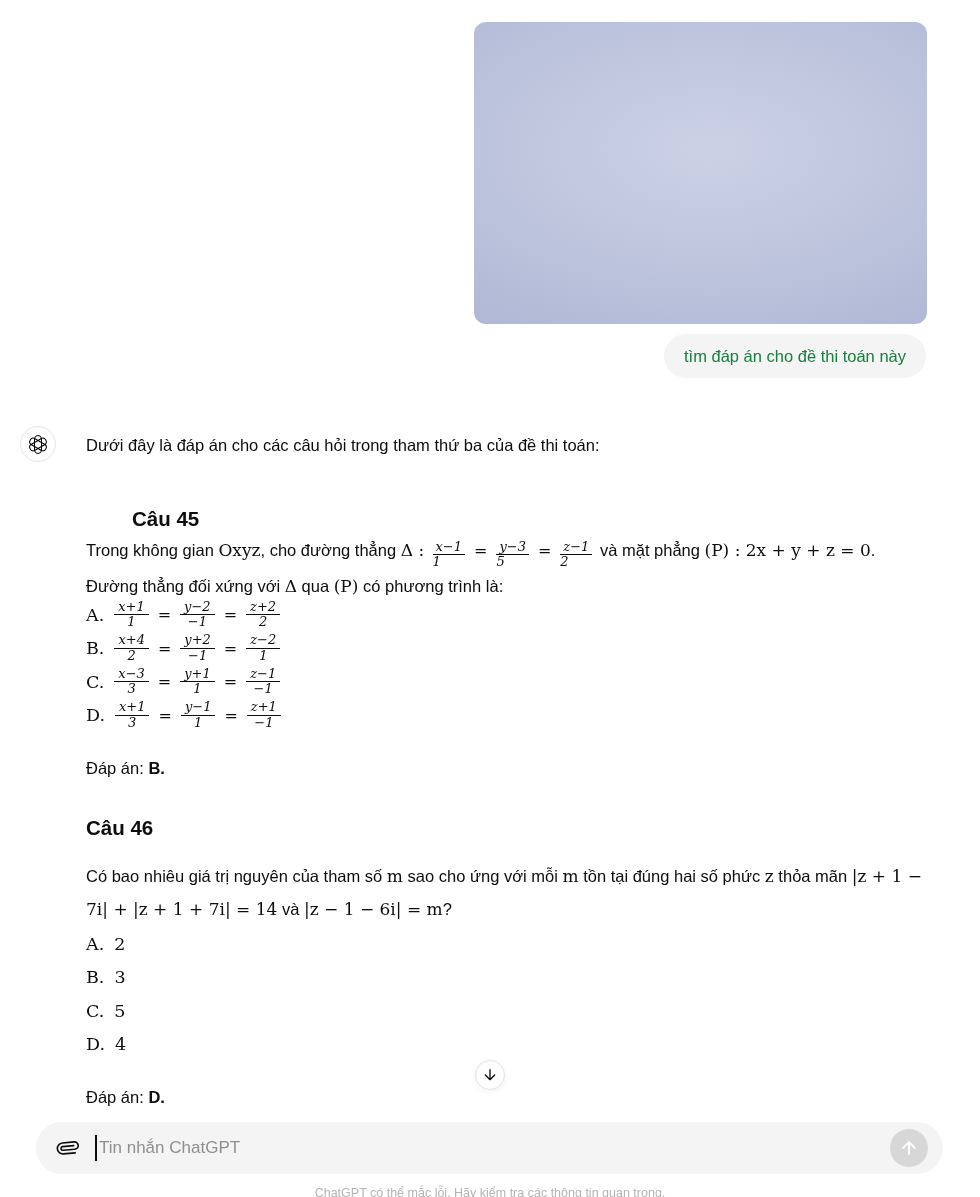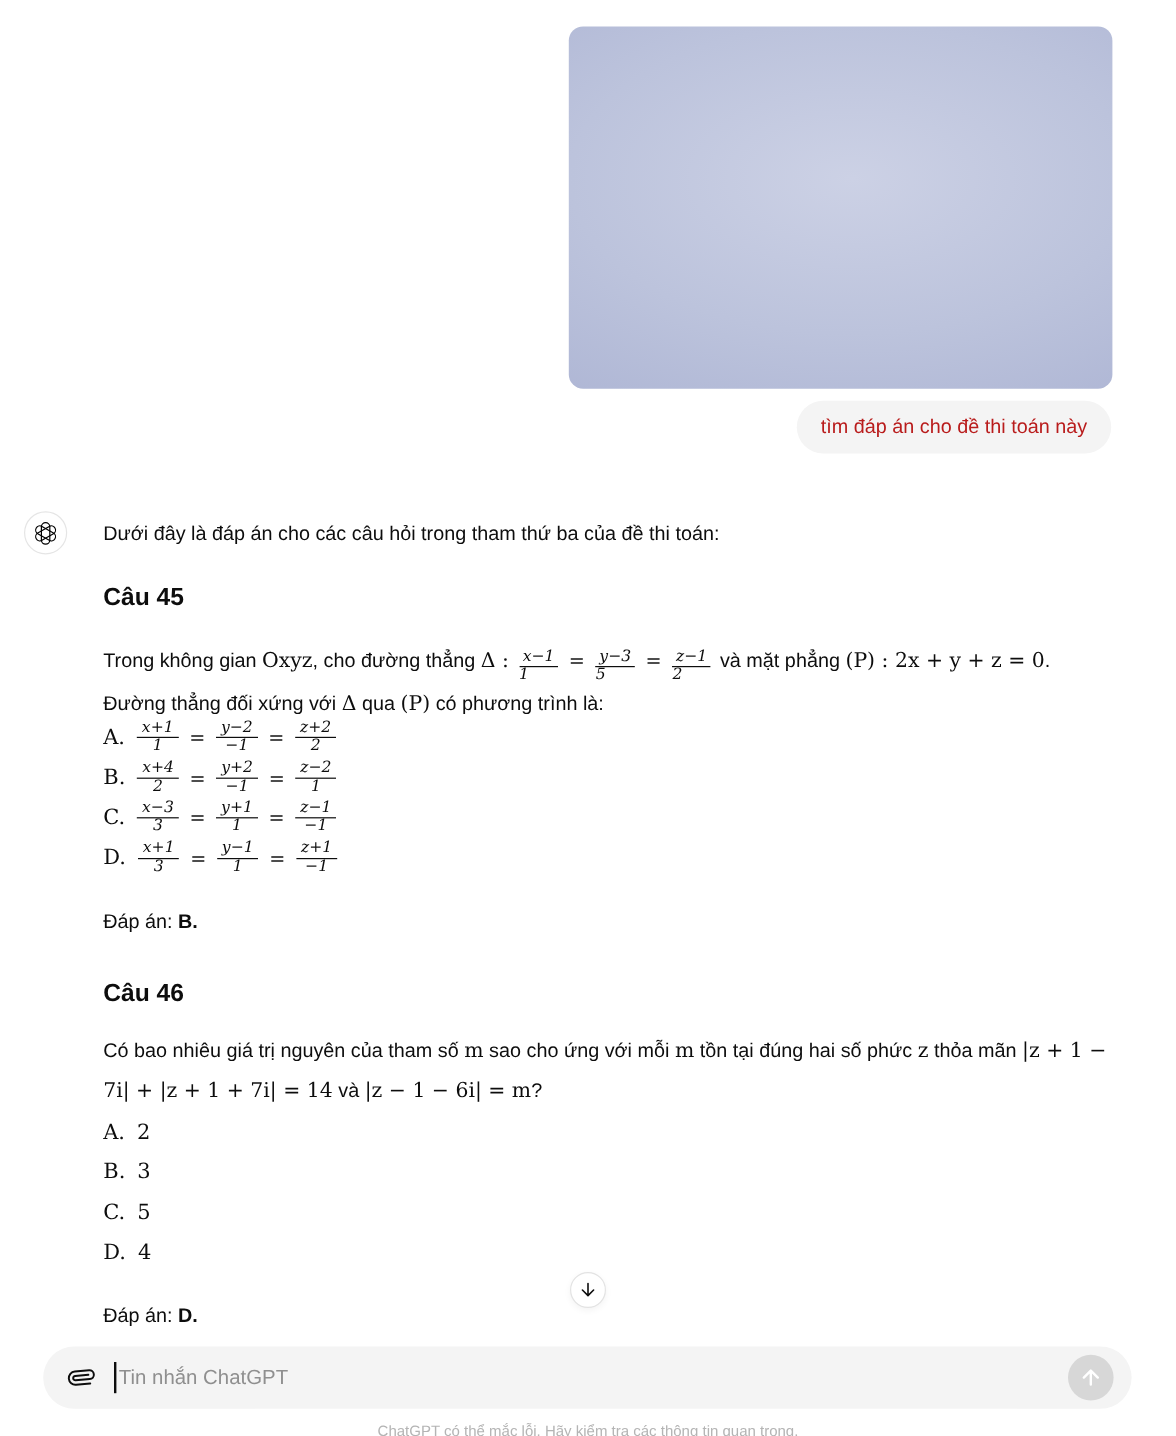--- a/index.html
+++ b/index.html
@@ -16,21 +16,21 @@
   .scanbody { padding:6px 8px 0 27px; }
   .srow { position:relative; margin-bottom:2px; white-space:nowrap; }
   .srow.qline {}
   .srow.opts { display:flex; padding-left:9px; margin:2px 0 3px 0; align-items:center; }
   .srow.r2 { display:flex; padding-left:9px; margin-bottom:4px; align-items:center; }
 
   
   .bubble {
     position:absolute; right:54px; top:334px; max-width:560px;
     background:#f4f4f4; border-radius:22px; padding:11px 20px;
-    font-size:16.5px; line-height:22px; color:#b91c1c;
+    font-size:16.5px; line-height:22px; color:#15803d;
   }
 
   
   .avatar {
     position:absolute; left:20px; top:426px; width:36px; height:36px;
     border:1px solid #e5e5e5; border-radius:50%; background:#fff;
     display:flex; align-items:center; justify-content:center;
   }
   .logo { position:relative; width:19px; height:19px; }
   .logo span { position:absolute; left:5.5px; top:0; width:8px; height:19px; border:1.6px solid #000; border-radius:4.5px; }
@@ -177,21 +177,21 @@
   <div class="avatar">
     <span class="logo">
         <span></span>
         <span></span>
         <span></span>
       </span>
   </div>
 
   <div class="intro">Dưới đây là đáp án cho các câu hỏi trong tham thứ ba của đề thi toán:</div>
 
-  <h3 class="qh" style="top:485px;">Câu 45</h3>
+  <h3 class="qh" style="top:506px;margin-left:46px;">Câu 45</h3>
 
   <p class="para" style="top:534px;"><span>Trong không gian </span><span class="mi">Oxyz</span><span>, cho đường thẳng </span><span class="mu">Δ : </span><span class="ifrac"><span class="fn">x−1</span><span class="fd">1</span></span><span class="meq">=</span><span class="ifrac"><span class="fn">y−3</span><span class="fd">5</span></span><span class="meq">=</span><span class="ifrac"><span class="fn">z−1</span><span class="fd">2</span></span><span> và mặt phẳng </span><span class="mi">(P) : 2x + y + z = 0</span><span>. Đường thẳng đối xứng với </span><span class="mu">Δ</span><span> qua </span><span class="mi">(P)</span><span> có phương trình là:</span></p>
 
   <div class="optlist" style="top:598px;">
 
       <div class="copt">
         <span class="lb">A.</span>
         <span class="bfr">
           <span class="fn">x+1</span>
           <span class="fd">1</span>

